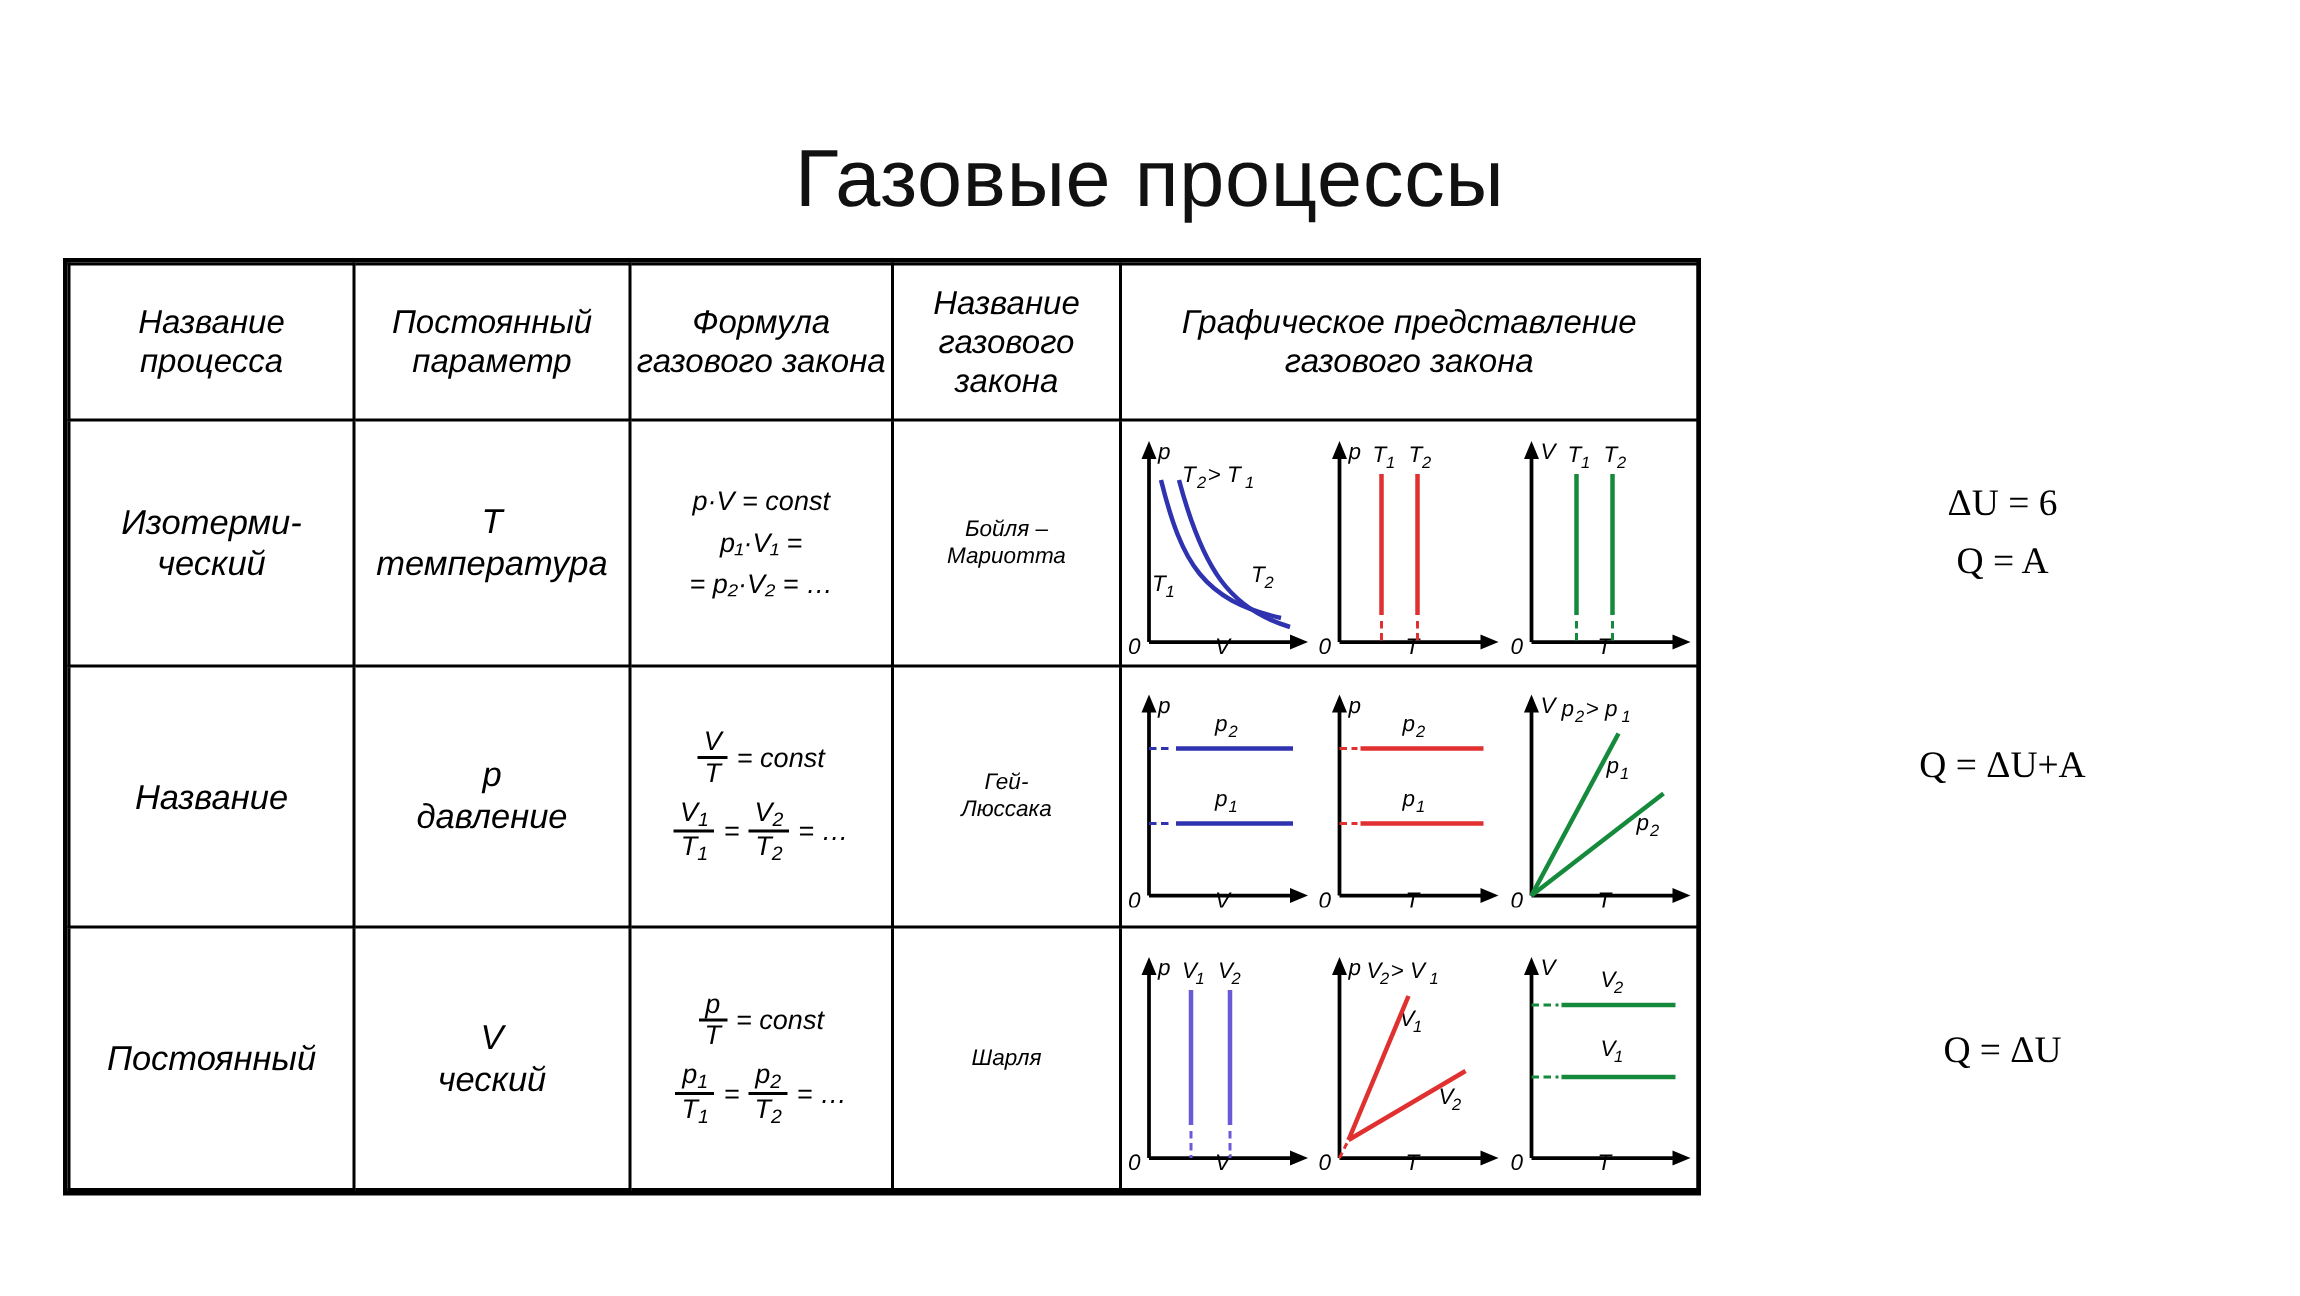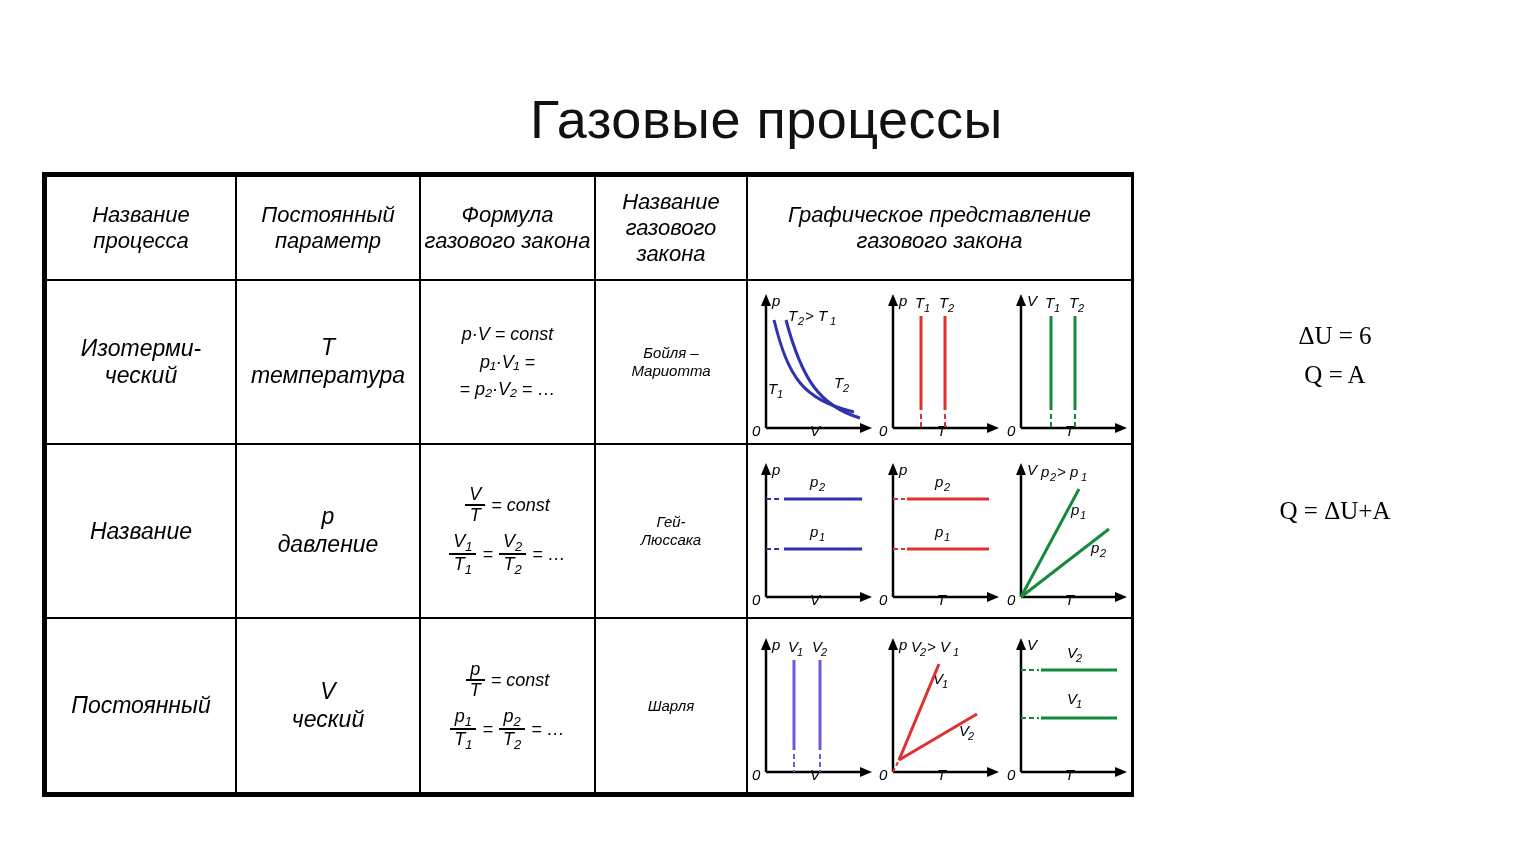--- a/index.html
+++ b/index.html
@@ -471,14 +471,15 @@
 
 <div class="notes">
   <div class="note note1">
     <div>ΔU = 6</div>
     <div>Q = A</div>
   </div>
   <div class="note note2">
     <div>Q = ΔU+A</div>
   </div>
   <div class="note note3">
+    <div>Q = ΔU</div>
   </div>
 </div>
 
 </body></html>

